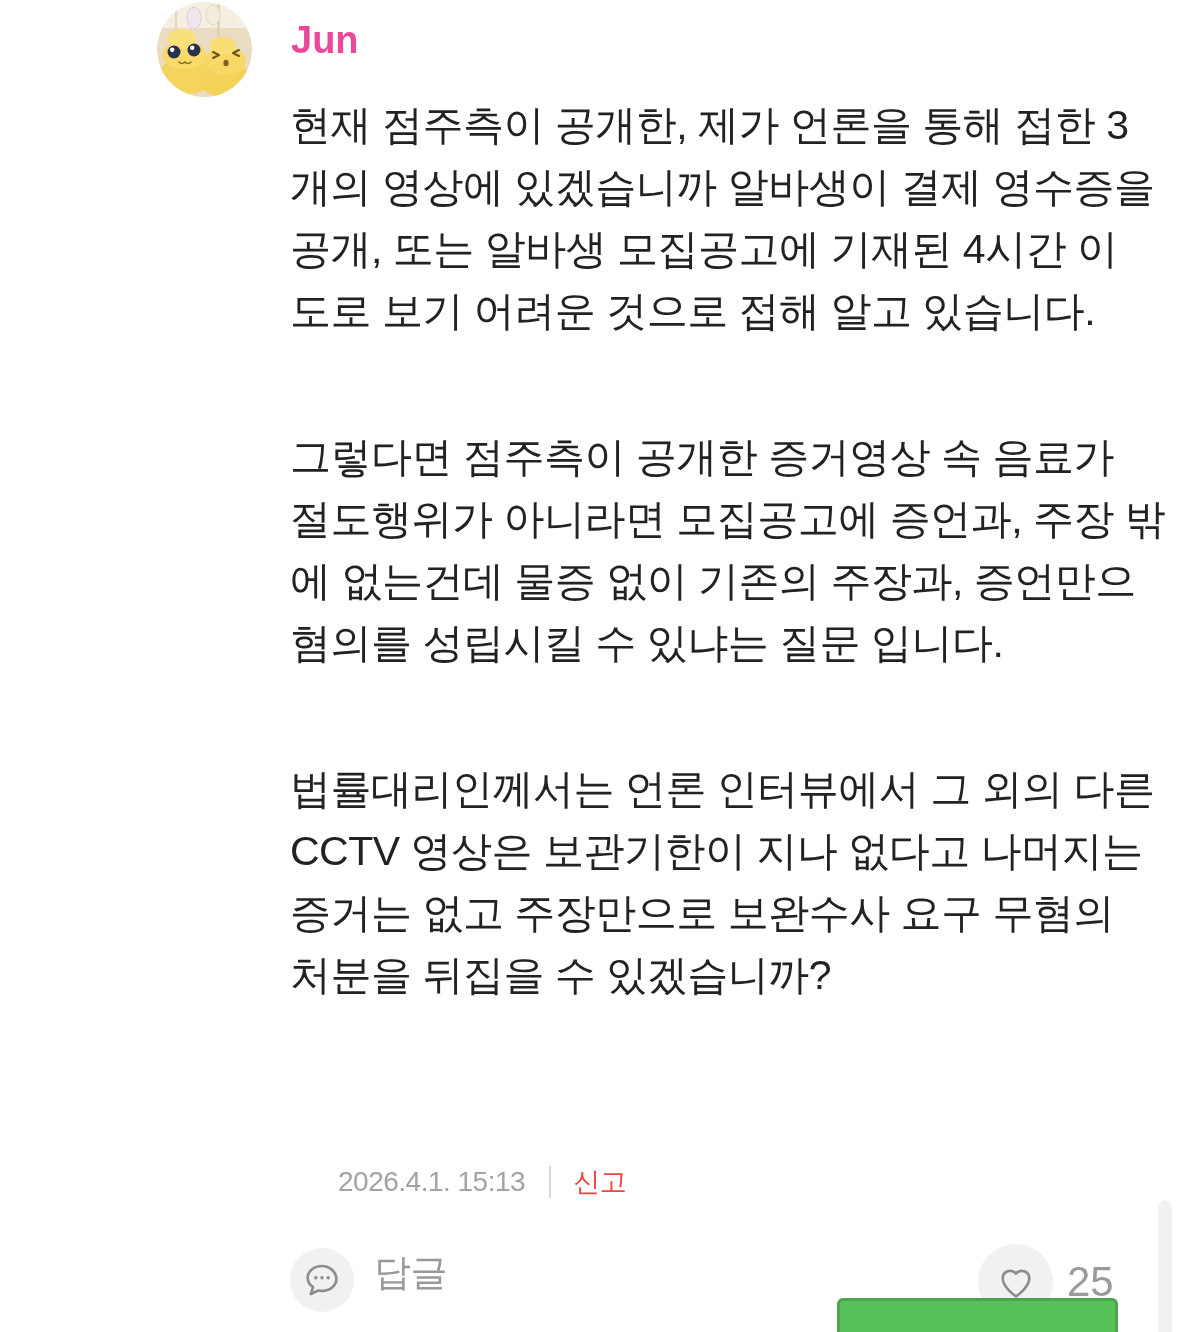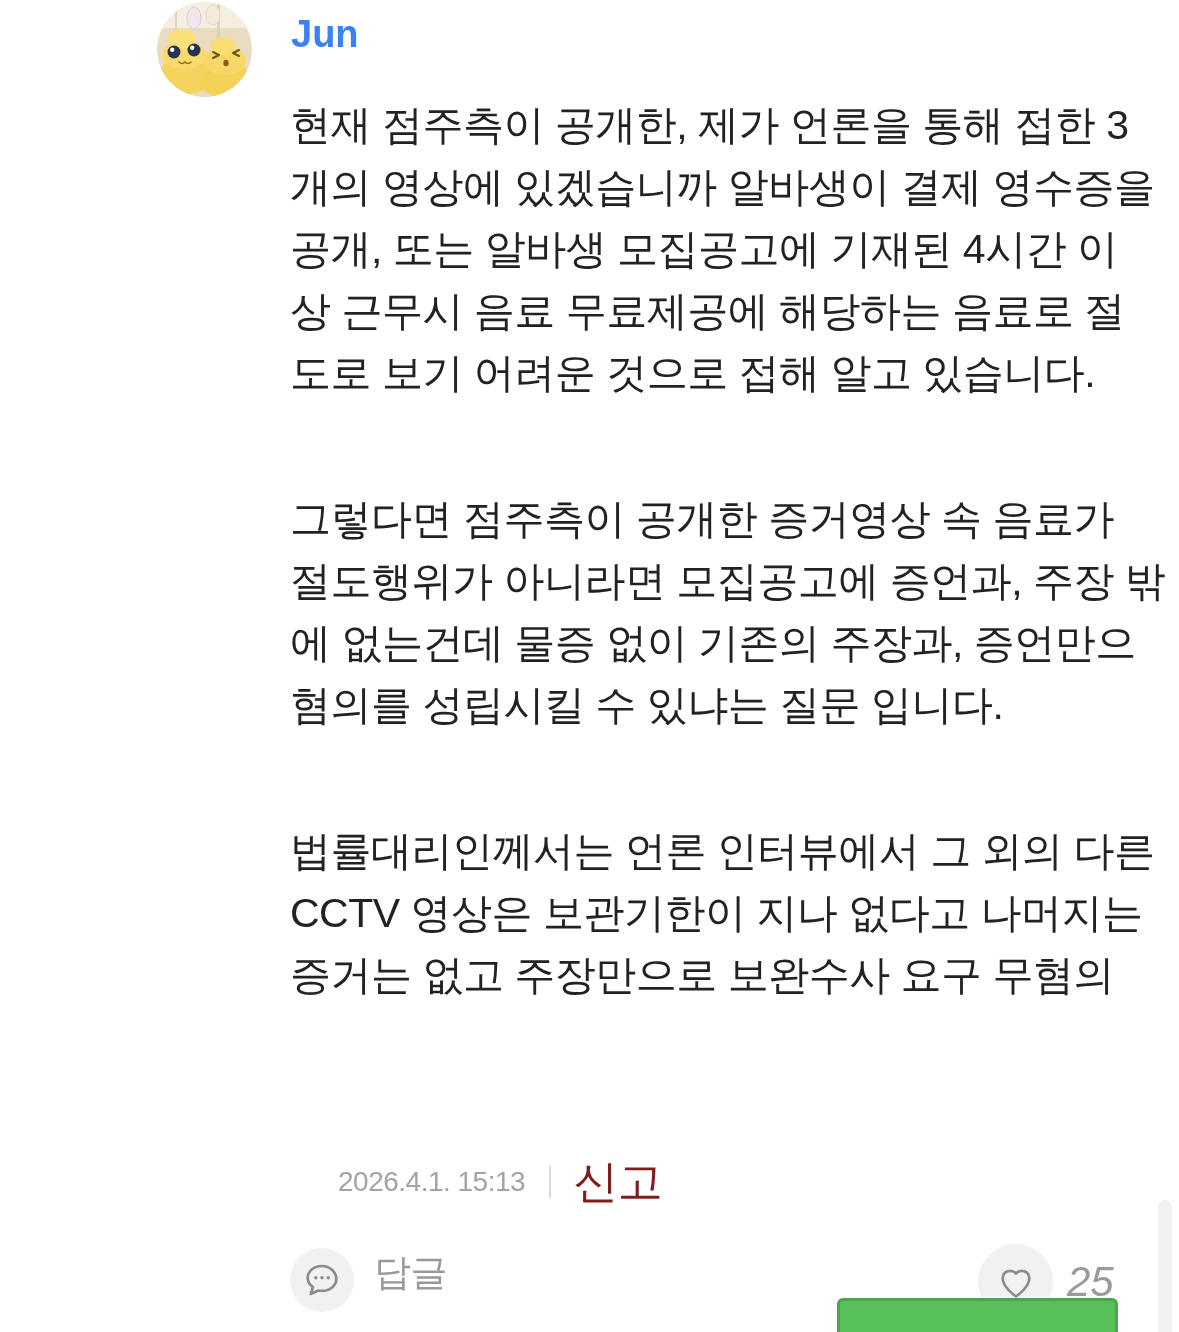--- a/index.html
+++ b/index.html
@@ -13,23 +13,23 @@
   .page { position: absolute; inset: 0; }
 
   .avatar {
     position: absolute; left: 157px; top: 2px;
     width: 95px; height: 95px; border-radius: 50%;
     overflow: hidden; cursor: pointer;
   }
   .avatar svg { display: block; width: 95px; height: 95px; }
 
   .author {
-    position: absolute; left: 291px; top: 10px;
+    position: absolute; left: 291px; top: 16px;
     font-size: 38px; font-weight: 700; line-height: 48px;
-    color: #3b82f6; cursor: pointer;
+    color: #ec4899; cursor: pointer;
   }
 
   .body {
     position: absolute; left: 290px; top: 94px;
     width: 860px;
   }
   .para { margin: 0 0 84px 0; }
   .para:last-child { margin-bottom: 0; }
   .line {
     font-size: 41px; line-height: 62px; color: #222222;
@@ -38,40 +38,40 @@
 
   .meta {
     position: absolute; left: 290px; top: 1160px;
     display: flex; align-items: center; height: 44px;
   }
   .timestamp { font-size: 28px; color: #a3a3a3; letter-spacing: -0.5px; margin-left: 48px; }
   .meta-divider {
     display: inline-block; width: 2px; height: 32px;
     background: #d9d9d9; margin: 0 22px 0 24px;
   }
-  .report-link { font-size: 45px; color: #7f1d1d; cursor: pointer; letter-spacing: -0.5px; }
+  .report-link { font-size: 27px; color: #ef4444; cursor: pointer; letter-spacing: -0.5px; }
 
   .footer { position: absolute; left: 0; top: 1244px; width: 1179px; height: 88px; }
 
   .reply-button {
     position: absolute; left: 290px; top: 4px;
     display: flex; align-items: flex-start; gap: 20px;
     background: none; border: none; cursor: pointer;
     font-family: inherit;
   }
   .icon-circle {
     width: 64px; height: 64px; border-radius: 50%;
     background: #f1f1f1;
     display: flex; align-items: center; justify-content: center;
   }
   .reply-label { font-size: 37px; color: #999999; letter-spacing: -0.5px; }
 
   .like-group {
     position: absolute; left: 978px; top: 0;
-    display: flex; align-items: center; cursor: pointer; font-style: italic;
+    display: flex; align-items: center; cursor: pointer;
   }
   .like-circle {
     width: 75px; height: 75px; border-radius: 50%;
     background: #f1f1f1;
     display: flex; align-items: center; justify-content: center;
   }
   .like-count {
     font-size: 42px; color: #9a9a9a; margin-left: 14px;
     letter-spacing: 0;
   }
@@ -132,33 +132,33 @@
     </svg>
   </div>
 
   <div class="author">Jun</div>
 
   <div class="body">
     <div class="para">
       <div class="line">현재 점주측이 공개한, 제가 언론을 통해 접한 3</div>
       <div class="line">개의 영상에 있겠습니까 알바생이 결제 영수증을</div>
       <div class="line">공개, 또는 알바생 모집공고에 기재된 4시간 이</div>
-      <div class="line">상 근무시 음료 무료제공에 해당하는 음료로 절</div>
       <div class="line">도로 보기 어려운 것으로 접해 알고 있습니다.</div>
     </div>
     <div class="para">
       <div class="line">그렇다면 점주측이 공개한 증거영상 속 음료가</div>
       <div class="line">절도행위가 아니라면 모집공고에 증언과, 주장 밖</div>
       <div class="line">에 없는건데 물증 없이 기존의 주장과, 증언만으</div>
       <div class="line">혐의를 성립시킬 수 있냐는 질문 입니다.</div>
     </div>
     <div class="para">
       <div class="line">법률대리인께서는 언론 인터뷰에서 그 외의 다른</div>
       <div class="line">CCTV 영상은 보관기한이 지나 없다고 나머지는</div>
       <div class="line">증거는 없고 주장만으로 보완수사 요구 무혐의</div>
+      <div class="line">처분을 뒤집을 수 있겠습니까?</div>
     </div>
   </div>
 
   <div class="meta">
     <span class="timestamp">2026.4.1. 15:13</span>
     <span class="meta-divider"></span>
     <span class="report-link">신고</span>
   </div>
 
   <div class="footer">

